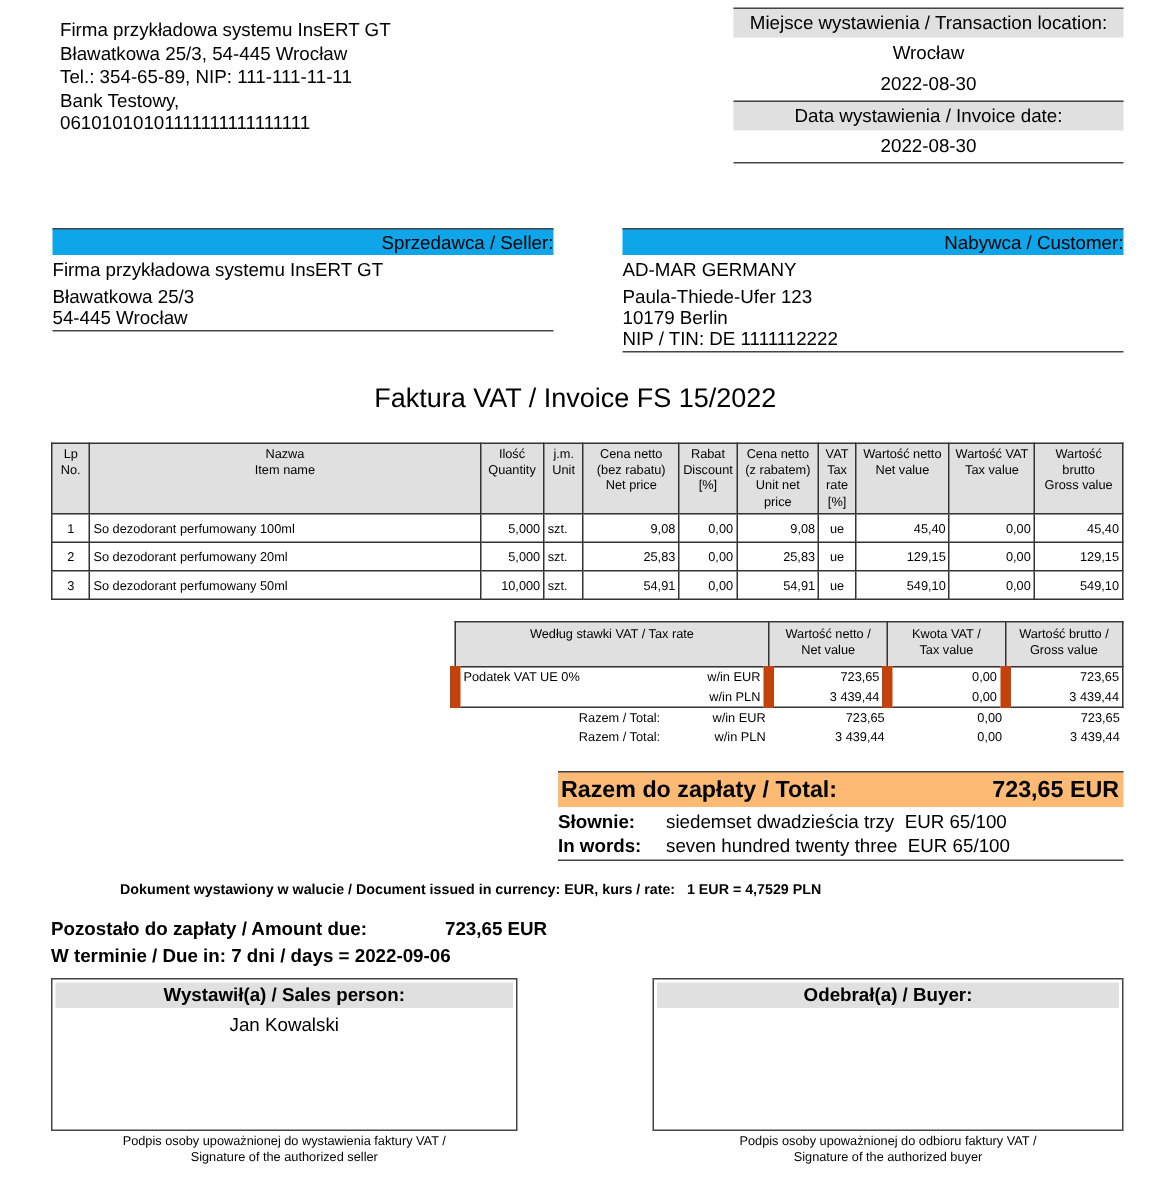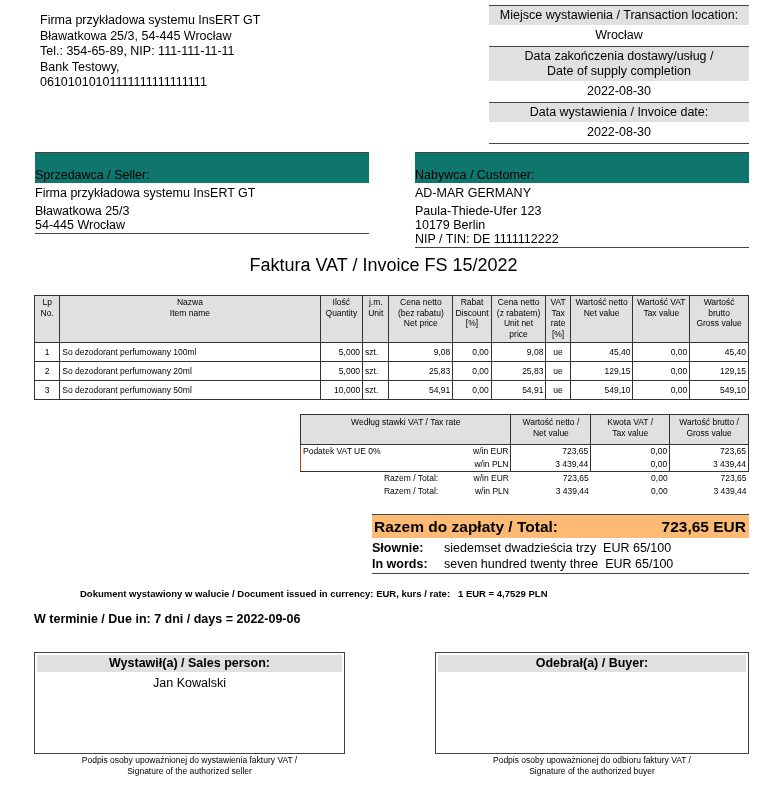--- a/index.html
+++ b/index.html
@@ -10,41 +10,41 @@
   #issuer { left: 40px; top: 13px; font-size: 12.5px; line-height: 15.5px; }
 
   
   #meta { left: 489px; top: 5px; width: 260px; font-size: 12.5px; text-align: center; }
   #meta .hdr { background: #e0e0e0; border-top: 1.5px solid #444; padding: 2px 2px; line-height: 15px; }
   #meta .val { padding: 3px 0 4px 0; line-height: 14px; }
   #meta .end { border-top: 1.5px solid #444; }
 
   
   .party { top: 152px; width: 334px; font-size: 12.5px; }
-  .party .hdr { background: #0f766e; border-top: 1.5px solid #444; text-align: left; line-height: 16px; padding-top: 14px; }
+  .party .hdr { background: #0ea5e9; border-top: 1.5px solid #444; text-align: right; line-height: 16px; padding-top: 1px; }
   .party .name { line-height: 16px; padding-top: 2px; }
   .party .lines { line-height: 14px; padding-top: 3px; border-bottom: 1.5px solid #444; padding-bottom: 1px; }
   #seller { left: 35px; }
   #buyer { left: 415px; }
 
   #title { left: 0; width: 767px; top: 255px; text-align: center; font-size: 18px; }
 
   
   table { border-collapse: collapse; }
   #items { position: absolute; left: 34px; top: 295px; width: 715px; font-size: 8.5px; }
   #items th { background: #e0e0e0; font-weight: normal; vertical-align: top; text-align: center; border: 1px solid #333; padding: 1px 1px; line-height: 10.5px; height: 47px; }
   #items td { border: 1px solid #333; padding: 2px 2px; height: 19px; line-height: 12px; }
   #items td.r { text-align: right; }
   #items td.c { text-align: center; }
 
   
   #tax { position: absolute; left: 300px; top: 414px; width: 449px; font-size: 8.5px; }
   #tax th { background: #e0e0e0; font-weight: normal; text-align: center; border: 1px solid #333; padding: 2px 2px; line-height: 11px; height: 30px; vertical-align: top; }
   #tax td { padding: 1px 2px; line-height: 11px; height: 13px; text-align: right; }
-  #tax tr.in td { border-left: 1px solid #c2410c; border-right: 1px solid #333; }
+  #tax tr.in td { border-left: 7px solid #c2410c; border-right: 1px solid #333; }
   #tax tr.in td.lbl { border-right: none; text-align: left; }
   #tax tr.in td.cur { border-left: none; }
   #tax tr.last td { border-bottom: 1px solid #333; }
   #tax tr.tot td { border: none; }
 
   
   #total { left: 372px; top: 514px; width: 377px; }
   #total .bar { background: #fdba74; border-top: 1.5px solid #444; height: 24px; display: flex; justify-content: space-between; align-items: center; padding: 0 3px 0 2px; font-weight: bold; font-size: 15.5px; }
   #total .words { font-size: 12.5px; line-height: 16px; padding-top: 2px; border-bottom: 1.5px solid #444; padding-bottom: 1px; }
   #total .words b { display: inline-block; width: 72px; }
@@ -70,24 +70,20 @@
   <div>Firma przykładowa systemu InsERT GT</div>
   <div>Bławatkowa 25/3, 54-445 Wrocław</div>
   <div>Tel.: 354-65-89, NIP: 111-111-11-11</div>
   <div>Bank Testowy,</div>
   <div>06101010101111111111111111</div>
 </div>
 
 <div id="meta" class="abs">
   <div class="hdr">Miejsce wystawienia / Transaction location:</div>
   <div class="val">Wrocław</div>
-  <div class="hdr">
-    <div>Data zakończenia dostawy/usług /</div>
-    <div>Date of supply completion</div>
-  </div>
   <div class="val">2022-08-30</div>
   <div class="hdr">Data wystawienia / Invoice date:</div>
   <div class="val">2022-08-30</div>
   <div class="end"></div>
 </div>
 
 <div id="seller" class="abs party">
   <div class="hdr">Sprzedawca / Seller:</div>
   <div class="name">Firma przykładowa systemu InsERT GT</div>
   <div class="lines">
@@ -284,20 +280,21 @@
   </div>
   <div class="words">
     <div><b>Słownie:</b><span style="white-space:pre">siedemset dwadzieścia trzy  EUR 65/100</span></div>
     <div><b>In words:</b><span style="white-space:pre">seven hundred twenty three  EUR 65/100</span></div>
   </div>
 </div>
 
 <div id="currency" class="abs" style="white-space:pre">Dokument wystawiony w walucie / Document issued in currency: EUR, kurs / rate:   1 EUR = 4,7529 PLN</div>
 
 <div id="due" class="abs">
+  <div><span>Pozostało do zapłaty / Amount due:</span><span class="amt">723,65 EUR</span></div>
   <div>W terminie / Due in: 7 dni / days = 2022-09-06</div>
 </div>
 
 <div id="sig-seller" class="abs sig">
   <div class="hdr">Wystawił(a) / Sales person:</div>
   <div class="name">Jan Kowalski</div>
 </div>
 <div id="cap-seller" class="abs sigcap">
   <div>Podpis osoby upoważnionej do wystawienia faktury VAT /</div>
   <div>Signature of the authorized seller</div>

